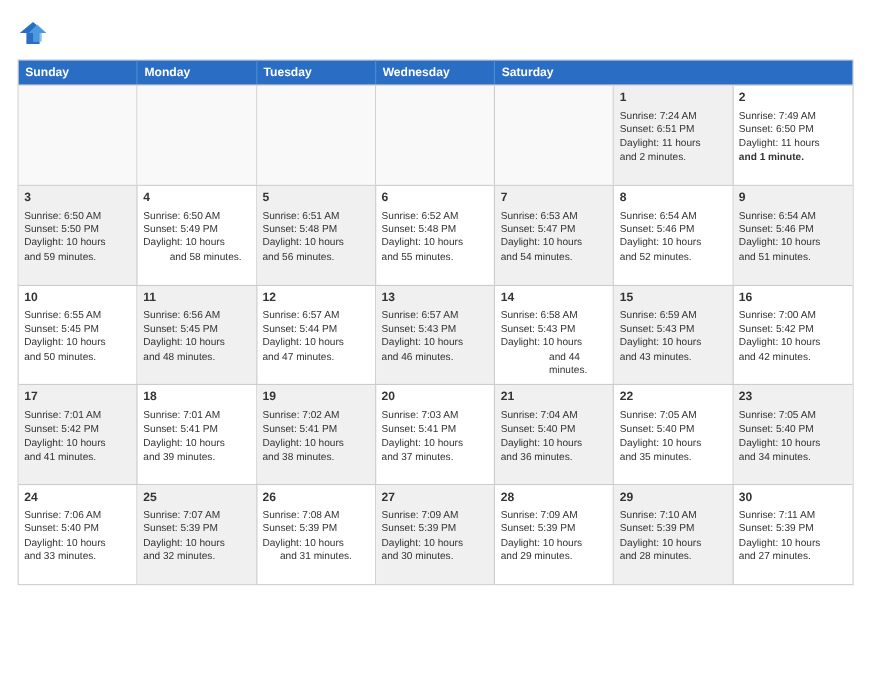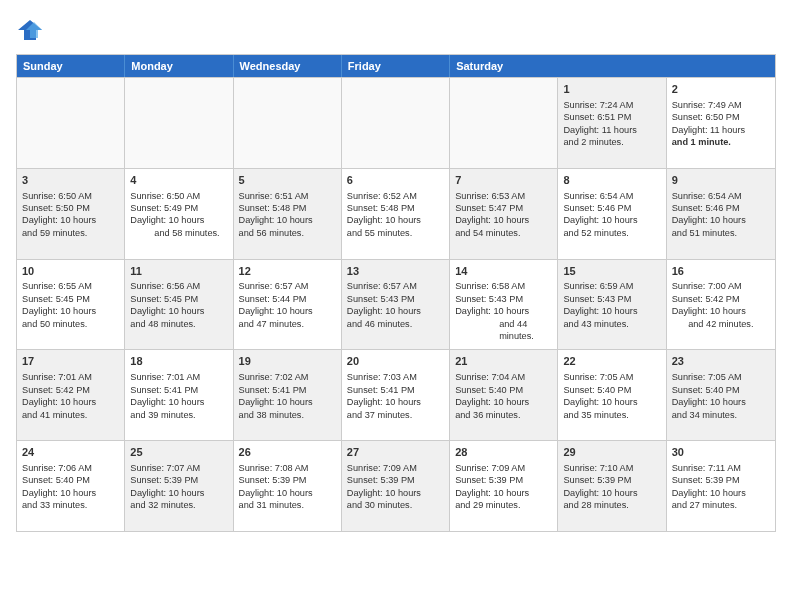--- a/index.html
+++ b/index.html
@@ -120,22 +120,22 @@
     <div class="title-area">
       <div class="month-title"></div>
       <div class="location"></div>
     </div>
   </div>
 
   <div class="calendar">
     <div class="cal-header" id="cal-header">
         <div class="cal-header-cell">Sunday</div>
         <div class="cal-header-cell">Monday</div>
+        <div class="cal-header-cell">Tuesday</div>
         <div class="cal-header-cell">Wednesday</div>
-        <div class="cal-header-cell">Friday</div>
         <div class="cal-header-cell">Saturday</div>
       </div>
     <div class="cal-body" id="cal-body">
         <div class="cal-row">
           <div class="cal-cell empty"></div>
           <div class="cal-cell empty"></div>
           <div class="cal-cell empty"></div>
           <div class="cal-cell empty"></div>
           <div class="cal-cell empty"></div>
           <div class="cal-cell shaded">
@@ -245,21 +245,21 @@
             <span style="display: block;">Sunrise: 6:59 AM</span>
             <span style="display: block;">Sunset: 5:43 PM</span>
             <span style="display: block;">Daylight: 10 hours</span>
             <span style="display: block;">and 43 minutes.</span>
           </div>
           <div class="cal-cell">
             <span class="day-num">16</span>
             <span style="display: block;">Sunrise: 7:00 AM</span>
             <span style="display: block;">Sunset: 5:42 PM</span>
             <span style="display: block;">Daylight: 10 hours</span>
-            <span style="display: block; text-align: center;">and 42 minutes.</span>
+            <span style="display: block;">and 42 minutes.</span>
           </div>
         </div>
         <div class="cal-row">
           <div class="cal-cell shaded">
             <span class="day-num">17</span>
             <span style="display: block;">Sunrise: 7:01 AM</span>
             <span style="display: block;">Sunset: 5:42 PM</span>
             <span style="display: block;">Daylight: 10 hours</span>
             <span style="display: block;">and 41 minutes.</span>
           </div>
@@ -319,21 +319,21 @@
             <span style="display: block;">Sunrise: 7:07 AM</span>
             <span style="display: block;">Sunset: 5:39 PM</span>
             <span style="display: block;">Daylight: 10 hours</span>
             <span style="display: block;">and 32 minutes.</span>
           </div>
           <div class="cal-cell">
             <span class="day-num">26</span>
             <span style="display: block;">Sunrise: 7:08 AM</span>
             <span style="display: block;">Sunset: 5:39 PM</span>
             <span style="display: block;">Daylight: 10 hours</span>
-            <span style="display: block;">and 31 minutes.</span>
+            <span style="display: block; text-align: center;">and 31 minutes.</span>
           </div>
           <div class="cal-cell shaded">
             <span class="day-num">27</span>
             <span style="display: block;">Sunrise: 7:09 AM</span>
             <span style="display: block;">Sunset: 5:39 PM</span>
             <span style="display: block;">Daylight: 10 hours</span>
             <span style="display: block;">and 30 minutes.</span>
           </div>
           <div class="cal-cell">
             <span class="day-num">28</span>

